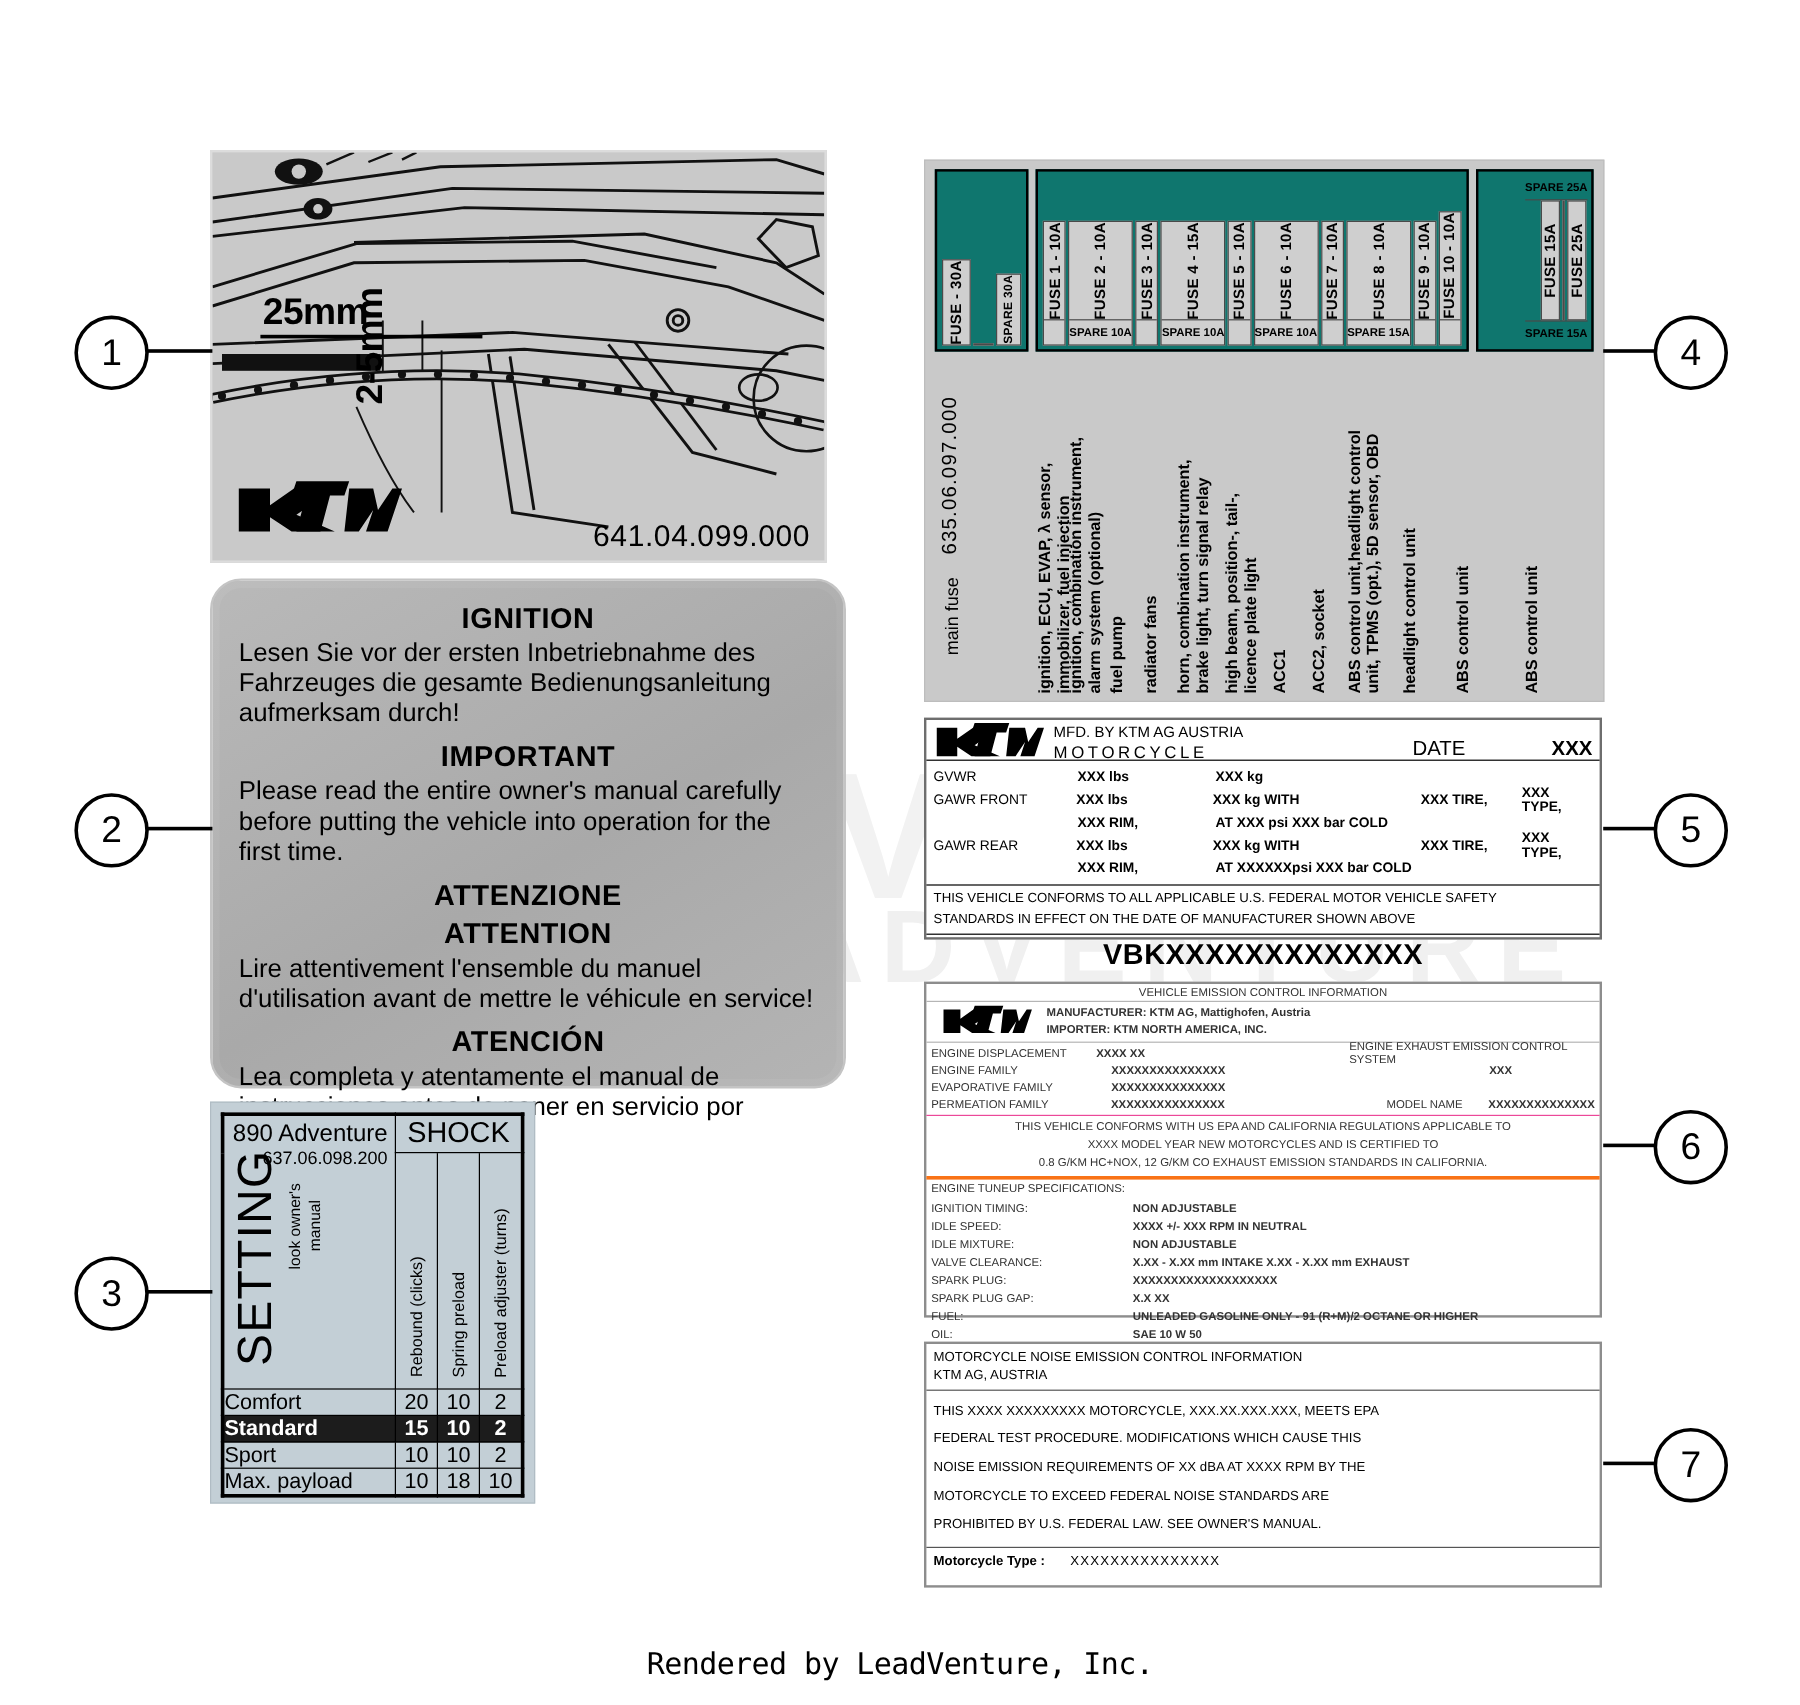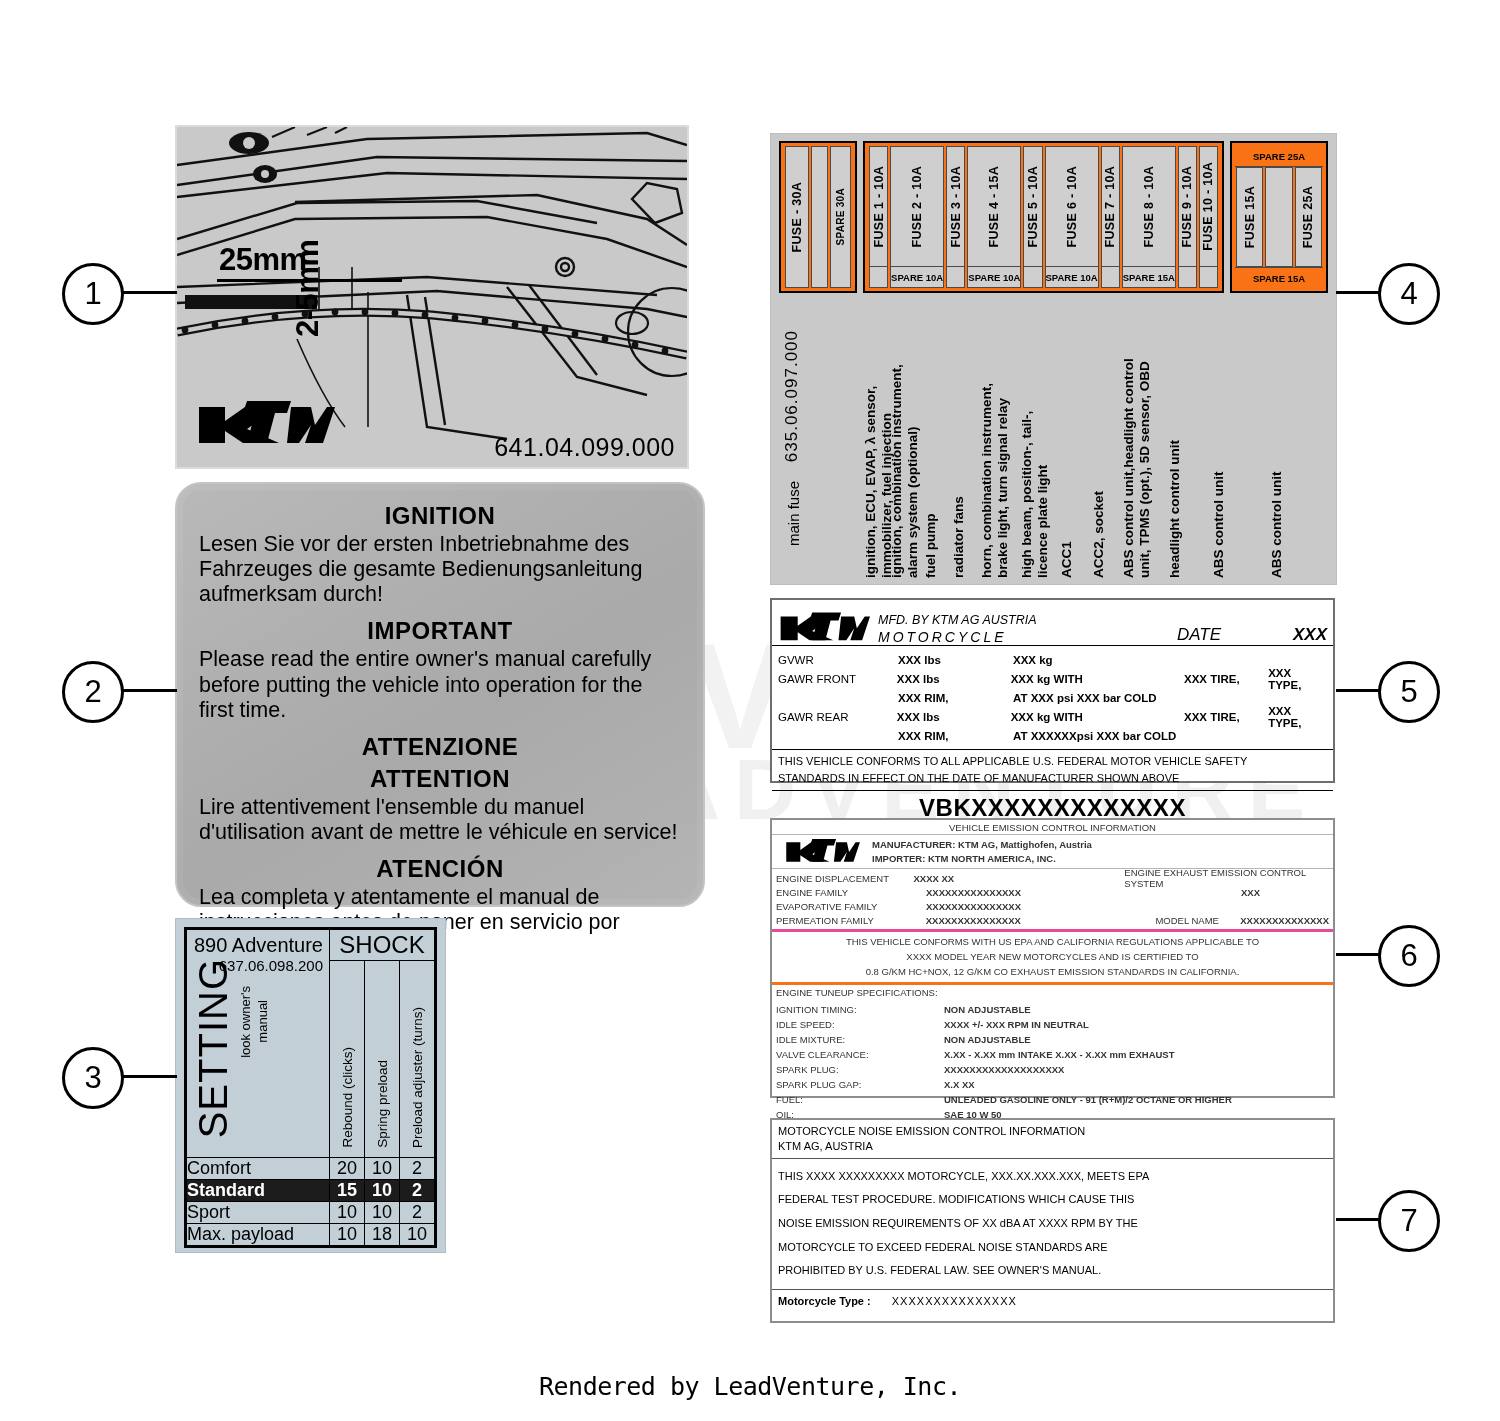--- a/index.html
+++ b/index.html
@@ -45,57 +45,57 @@
   .colh .vtxt{font-size:13.5px;padding:4px 0;}
   .rowlbl{padding-left:5px;font-size:20px;}
   .num{text-align:center;font-size:19px;width:34px;}
   .hl{background:#1c1c1c;color:#fff;font-weight:700;}
   .hl td{color:#fff;}
 
   
   #decal-fuse{position:absolute;left:770px;top:133px;width:565px;height:450px;
     background:#c9c9c9;border:1px solid #bdbdbd;z-index:3;}
   #fuse-rowbox{position:absolute;left:8px;top:7px;right:8px;height:152px;display:flex;gap:6px;}
-  .fgroup{border:2.5px solid #000;background:#f97316;display:flex;padding:3px;box-sizing:border-box;}
+  .fgroup{border:2.5px solid #000;background:#0f766e;display:flex;padding:3px;box-sizing:border-box;align-items:flex-end;}
   .fcell{border:1.2px solid #4a4a4a;background:#cfcfcf;display:flex;flex-direction:column;
     margin:0 1px;box-sizing:border-box;}
   .fcap{flex:1;display:flex;align-items:center;justify-content:center;}
   .fcap span{writing-mode:vertical-rl;transform:rotate(180deg);font-weight:700;font-size:12.5px;
     white-space:nowrap;letter-spacing:.3px;}
   .fspare{border-top:1.2px solid #4a4a4a;height:20px;display:flex;align-items:center;
     justify-content:center;font-weight:700;font-size:9.5px;white-space:nowrap;}
   .fspare.blank{color:transparent;}
   .ftop{height:20px;border-bottom:1.2px solid #4a4a4a;display:flex;align-items:center;
     justify-content:center;font-weight:700;font-size:9.5px;}
   .fdesc{position:absolute;top:170px;font-size:13.5px;font-weight:700;line-height:1.15;
     writing-mode:vertical-rl;transform:rotate(180deg);white-space:pre-line;text-align:left;}
   #partno-fuse{position:absolute;left:782px;top:330px;font-size:17px;font-weight:400;
     writing-mode:vertical-rl;transform:rotate(180deg);letter-spacing:1px;z-index:4;}
 
   
   #label-vin{position:absolute;left:770px;top:598px;width:565px;height:185px;background:#fff;
     border:2px solid #6e6e6e;box-sizing:border-box;z-index:3;font-size:11.5px;}
-  #vin-head{display:flex;align-items:flex-end;border-bottom:1px solid #000;height:46px;padding:4px 6px 0;box-sizing:border-box;font-style:italic;}
+  #vin-head{display:flex;align-items:center;border-bottom:1px solid #000;height:34px;padding:4px 6px 0;box-sizing:border-box;}
   #vin-mid{padding:4px 6px;border-bottom:1.6px solid #000;}
   .vrow{display:flex;align-items:center;height:19px;}
   .vc1{width:120px;}
   .vc2{width:115px;font-weight:700;}
   .vc3{width:175px;}
   .vc4{width:85px;font-weight:700;}
   .vc5{font-weight:700;}
   .bl{font-weight:700;}
   #vin-foot{padding:3px 6px;border-bottom:1px solid #000;line-height:1.55;font-size:11px;}
   #vin-num{text-align:center;font-size:24px;font-weight:700;letter-spacing:.5px;padding:3px 0;}
 
   
   #label-emis{position:absolute;left:770px;top:818px;width:565px;height:280px;background:#fff;
     border:2px solid #8d8d8d;box-sizing:border-box;z-index:3;font-size:9.5px;color:#333;}
   #em-t1{text-align:center;font-size:9.5px;padding:2px 0 1px;border-bottom:1px solid #b5b5b5;}
   #em-t2{display:flex;align-items:center;border-bottom:1px solid #b5b5b5;padding:2px 4px;height:34px;box-sizing:border-box;}
-  #em-spec{padding:2px 4px;border-bottom:3px solid #ec4899;}
+  #em-spec{padding:2px 4px;border-bottom:1px solid #ec4899;}
   .erow{display:flex;height:14px;align-items:center;}
   .ec1{width:150px;}
   .ec2{width:230px;font-weight:700;}
   .ec3{width:85px;}
   .ec4{font-weight:700;}
   #em-conf{text-align:center;padding:2px 4px;border-bottom:3px solid #f97316;line-height:1.6;}
   #em-tune{padding:2px 4px;}
   .trow{display:flex;height:15px;align-items:center;}
   .tc1{width:168px;}
   .tc2{font-weight:700;}

